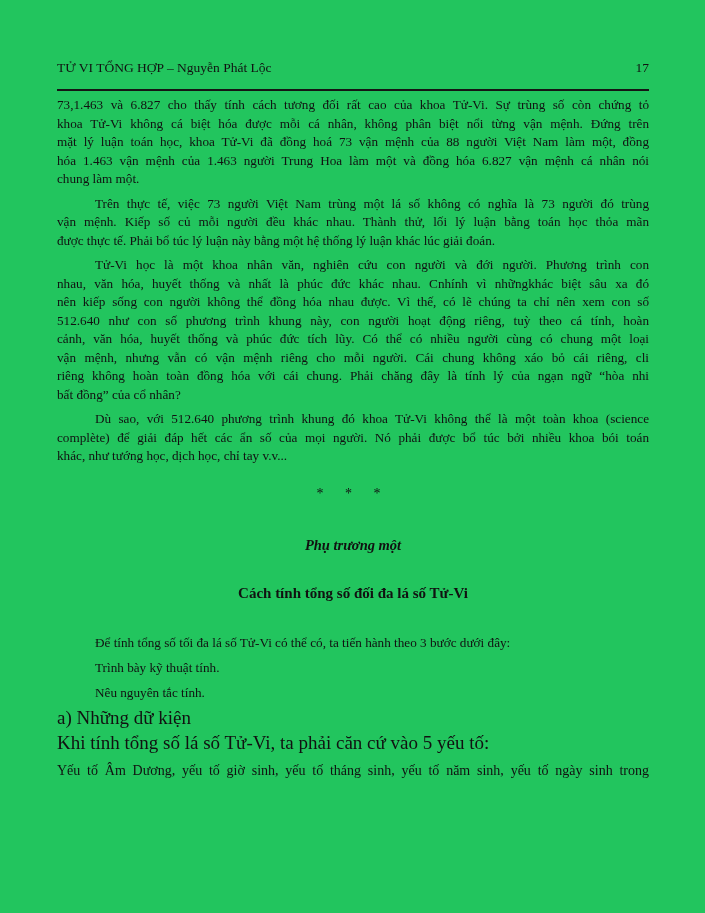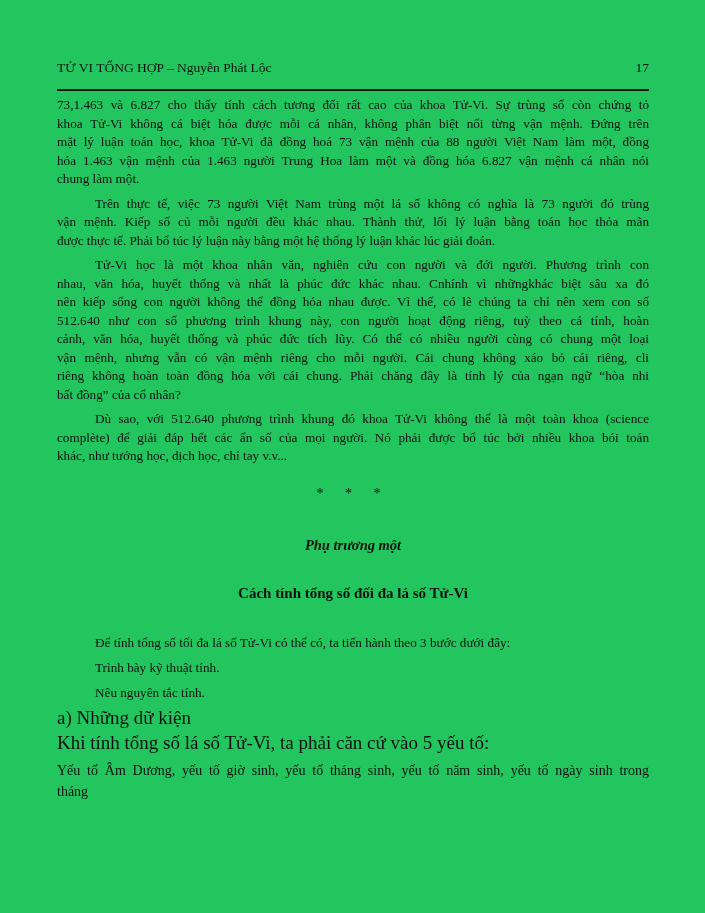--- a/index.html
+++ b/index.html
@@ -149,18 +149,17 @@
       <div class="step-line">Để tính tổng số tối đa lá số Tử-Vi có thể có, ta tiến hành theo 3 bước dưới đây:</div>
       <div class="step-line">Trình bày kỹ thuật tính.</div>
       <div class="step-line">Nêu nguyên tắc tính.</div>
     </div>
 
     <div class="section-a">
       <div class="flush-line">a) Những dữ kiện</div>
       <div class="flush-line">Khi tính tổng số lá số Tử-Vi, ta phải căn cứ vào 5 yếu tố:</div>
       <div class="para factors">
           <div class="tline tfirst">Yếu tố Âm Dương, yếu tố giờ sinh, yếu tố tháng sinh, yếu tố năm sinh, yếu tố ngày sinh trong</div>
-          <div class="tline tlast">tháng</div>
         </div>
     </div>
 
   </div>
 </div>
 
 </body></html>

